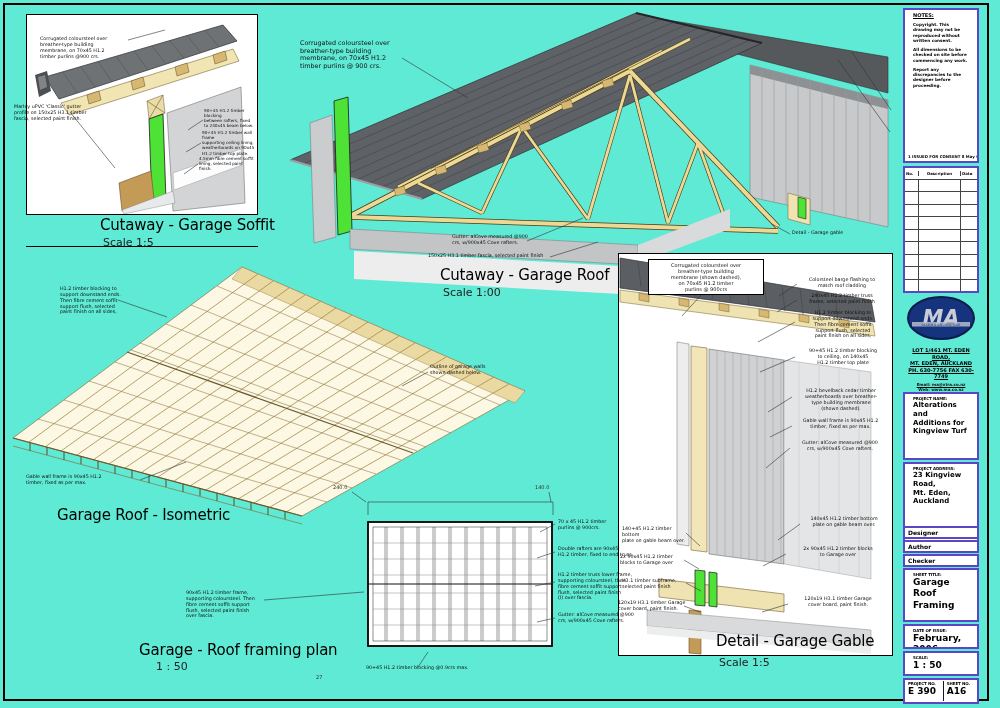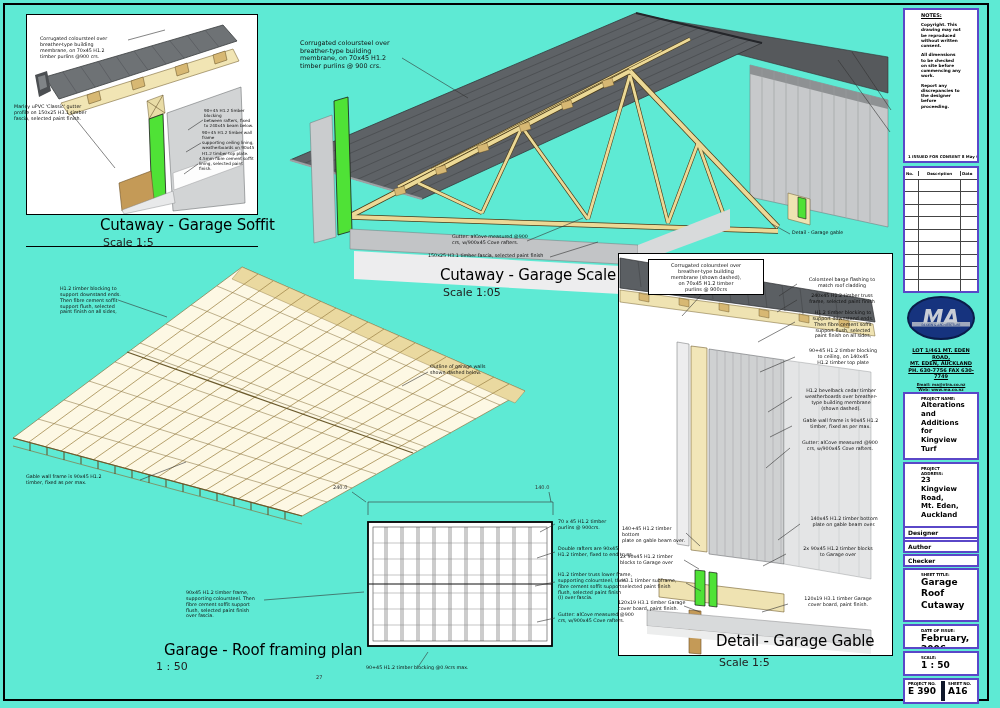--- a/index.html
+++ b/index.html
@@ -20,41 +20,41 @@
   .ann.md { font-size:6.4px; line-height:1.18; }
   .ann.ctr { text-align:center; }
   .ann.boxed { border:1px solid #000; background:#fff; padding:2px 1px; font-size:5px; }
   .ann.dim { color:#333; font-size:5px; }
 
   .leaders { position:absolute; left:0; top:0; z-index:5; pointer-events:none; }
 
   
   .tb { position:absolute; left:903px; top:5px; width:76px; height:698px; z-index:7; }
   .tbx { position:absolute; left:0; width:76px; box-sizing:border-box;
-         border:2.5px solid #5a47c8; background:#fff; padding:2px 16px; overflow:hidden; }
+         border:2.5px solid #5a47c8; background:#fff; padding:2px 8px; overflow:hidden; }
   .tb-label { font-size:4px; font-weight:bold; color:#000; letter-spacing:-0.1px; }
   .tb-value { font-size:7px; font-weight:bold; color:#000; line-height:1.25; white-space:pre-line; }
   .tb-value.big { font-size:9px; }
   .notes-head { font-size:5px; font-weight:bold; text-decoration:underline; }
   .notes-p { font-size:4.2px; font-weight:bold; line-height:1.25; margin-top:4px; color:#000; }
   .notes-issue { position:absolute; left:3px; bottom:2px; font-size:3.9px; font-weight:bold; white-space:nowrap; }
   .rev-table { position:absolute; left:0; top:161px; width:76px; height:127px; box-sizing:border-box;
                border:2.5px solid #5a47c8; background:#fff; display:flex; flex-direction:column; }
   .rev-row { display:flex; flex:1; border-top:0.5px solid #444; }
   .rev-row.head { border-top:none; flex:0 0 11px; align-items:center; }
   .rev-c1 { width:12px; border-right:0.5px solid #444; font-size:3.9px; font-weight:bold; padding-left:1px; }
   .rev-c2 { flex:1; border-right:0.5px solid #444; font-size:3.9px; font-weight:bold; text-align:center; }
   .rev-c3 { width:15px; font-size:3.9px; font-weight:bold; padding-left:1px; }
   .logo-zone { position:absolute; left:0; top:290px; width:76px; height:97px; text-align:center;text-decoration:underline; }
   .tb-address { font-size:5.1px; font-weight:bold; line-height:1.3; white-space:pre-line; margin-top:2px; }
   .tb-contact { font-size:4px; font-weight:bold; line-height:1.35; white-space:pre-line; margin-top:2px; color:#111; }
   .role-box { padding:1px 3px; border-width:2px; }
   .role-box .tb-value { font-size:6px; }
   .nos-wrap { display:flex; height:100%; }
-  .nos-cell { flex:1.3; border-right:4px solid #0f172a; padding-right:2px; }
+  .nos-cell { flex:1.3; border-right:1px solid #0f172a; padding-right:2px; }
   .nos-cell:last-child { flex:1; border-right:none; padding-left:3px; }
 </style>
 </head>
 <body>
 
 <div class="sheet">
   <div class="sheet-frame"></div>
 
   <div class="view-abs" style="left:270px;top:5px;width:625px;height:292px">
     <svg width="625" height="292">
@@ -467,25 +467,26 @@
 blocks to Garage over</div>
   <div class="ann" style="left:622px;top:578px;width:64px">H3.1 timber subframe,
 selected paint finish</div>
   <div class="ann" style="left:618px;top:600px;width:68px">120x19 H3.1 timber Garage
 cover board, paint finish.</div>
 
   <div class="view-title" style="left:100px;top:216px">Cutaway - Garage Soffit</div>
   <div class="view-scale" style="left:103px;top:236px">Scale 1:5</div>
   <div class="title-underline" style="left:26px;top:246px;width:232px"></div>
 
-  <div class="view-title" style="left:440px;top:266px">Cutaway - Garage Scale</div>
-  <div class="view-scale" style="left:443px;top:286px">Scale 1:05</div>
-
-
-  <div class="view-title" style="left:164px;top:641px">Garage - Roof framing plan</div>
+  <div class="view-title" style="left:440px;top:266px">Cutaway - Garage Roof</div>
+  <div class="view-scale" style="left:443px;top:286px">Scale 1:00</div>
+
+  <div class="view-title" style="left:57px;top:506px">Garage Roof - Isometric</div>
+
+  <div class="view-title" style="left:139px;top:641px">Garage - Roof framing plan</div>
   <div class="view-scale" style="left:156px;top:660px">1 : 50</div>
 
   <div class="view-title" style="left:716px;top:632px">Detail - Garage Gable</div>
   <div class="view-scale" style="left:719px;top:656px">Scale 1:5</div>
 
   <div class="tb">
 
     <div class="tbx" style="top:3px;height:155px">
       <div class="notes-head">NOTES:</div>
       <div class="notes-p">Copyright. This drawing may not be reproduced without written consent.</div>
@@ -580,21 +581,21 @@
     <div class="tbx role-box" style="top:535px;height:13px">
       <div class="tb-value">Author</div>
     </div>
     <div class="tbx role-box" style="top:549px;height:13px">
       <div class="tb-value">Checker</div>
     </div>
 
     <div class="tbx" style="top:563px;height:54px">
       <div class="tb-label">SHEET TITLE:</div>
       <div class="tb-value big">Garage Roof
-Cutaway</div>
+Framing</div>
     </div>
 
     <div class="tbx" style="top:619px;height:25px">
       <div class="tb-label">DATE OF ISSUE:</div>
       <div class="tb-value big">February, 2006</div>
     </div>
 
     <div class="tbx" style="top:646px;height:25px">
       <div class="tb-label">SCALE:</div>
       <div class="tb-value big">1 : 50</div>

